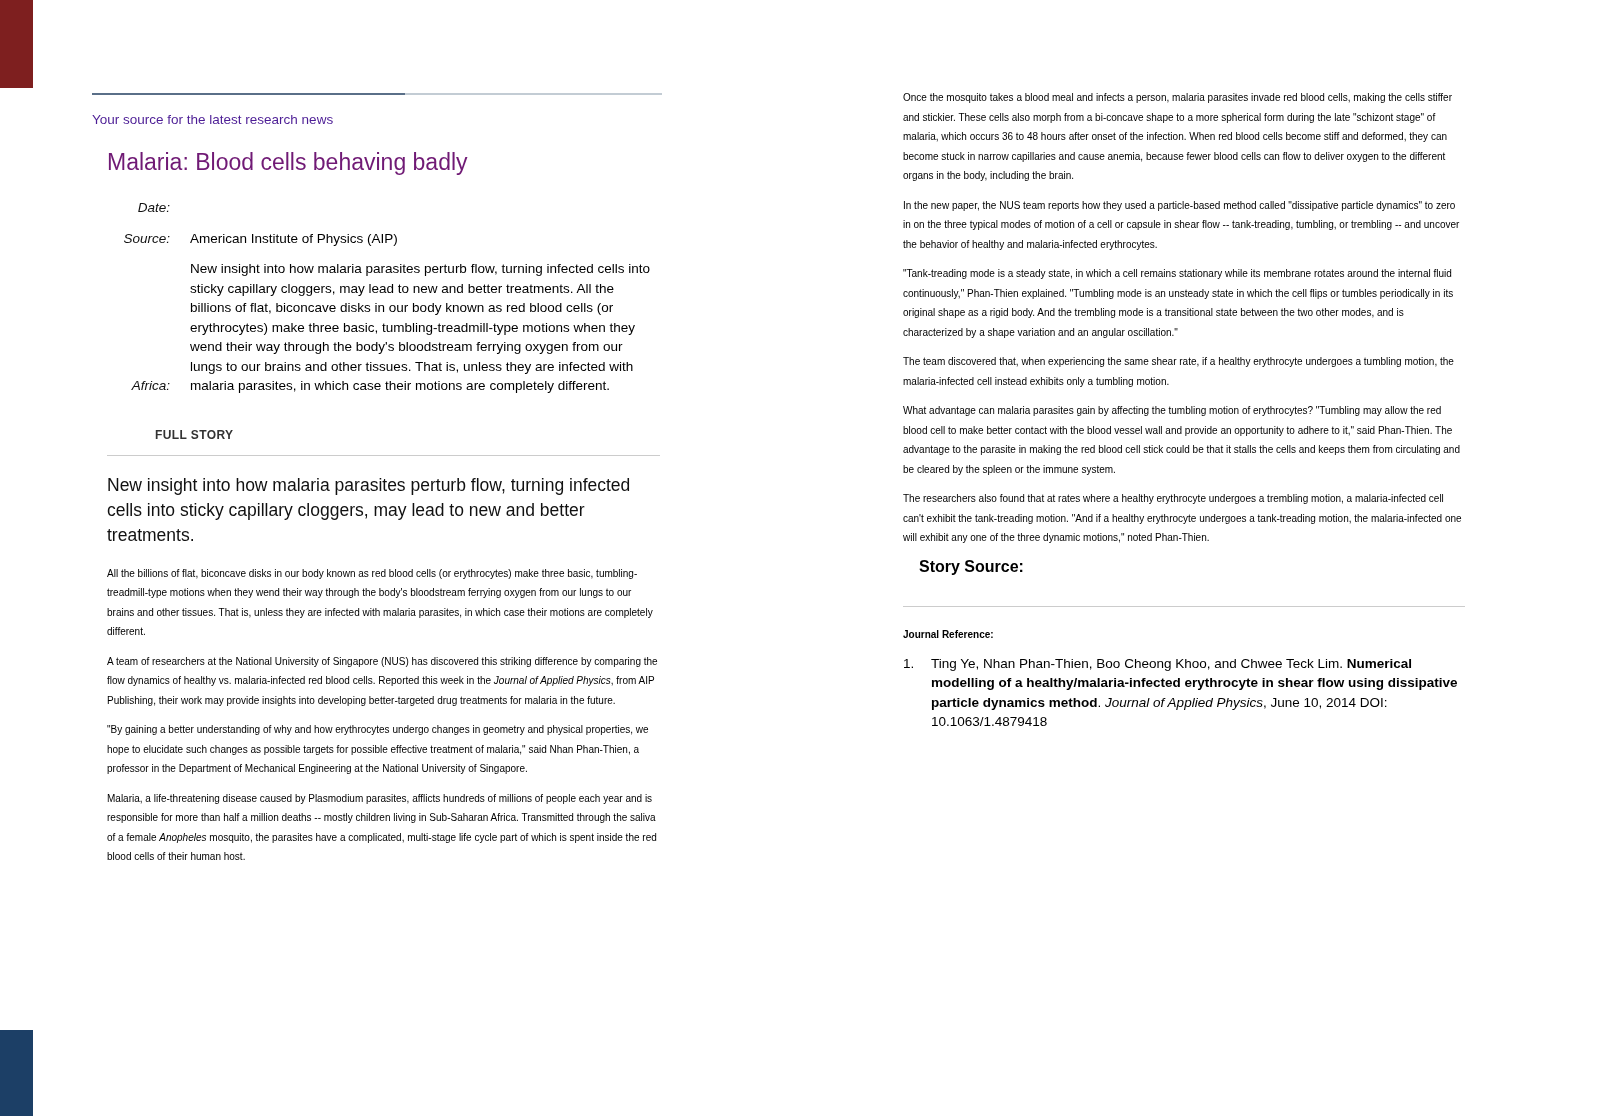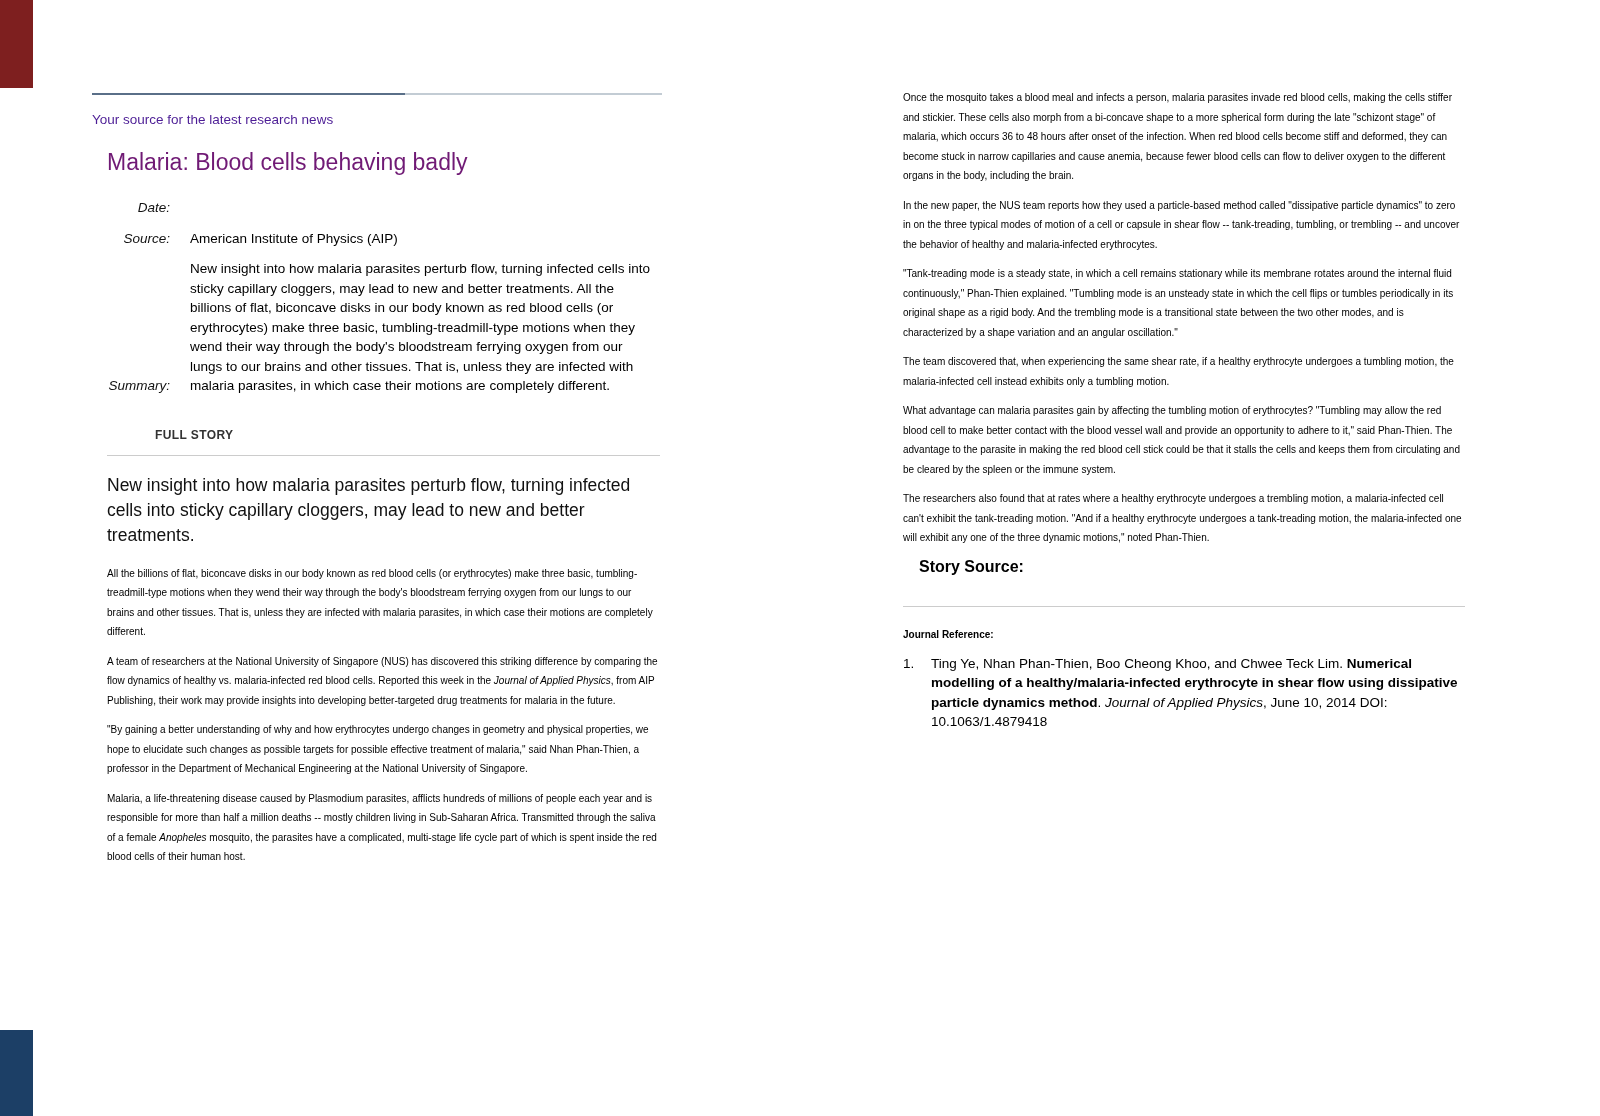--- a/index.html
+++ b/index.html
@@ -62,21 +62,21 @@
 
   <div class="meta">
     <div class="meta-row">
       <div class="meta-label">Date:</div>
     </div>
     <div class="meta-row">
       <div class="meta-label">Source:</div>
       <div class="meta-value">American Institute of Physics (AIP)</div>
     </div>
     <div class="meta-row">
-      <div class="meta-label">Summary:</div>
+      <div class="meta-label">Africa:</div>
       <div class="meta-value">New insight into how malaria parasites perturb flow, turning infected cells into sticky capillary cloggers, may lead to new and better treatments. All the billions of flat, biconcave disks in our body known as red blood cells (or erythrocytes) make three basic, tumbling-treadmill-type motions when they wend their way through the body's bloodstream ferrying oxygen from our lungs to our brains and other tissues. That is, unless they are infected with malaria parasites, in which case their motions are completely different.</div>
     </div>
   </div>
 
   <div class="full-story">FULL STORY</div>
   <hr class="rule-left">
 
   <div class="lead">New insight into how malaria parasites perturb flow, turning infected cells into sticky capillary cloggers, may lead to new and better treatments.</div>
 
   <div class="body-left">

